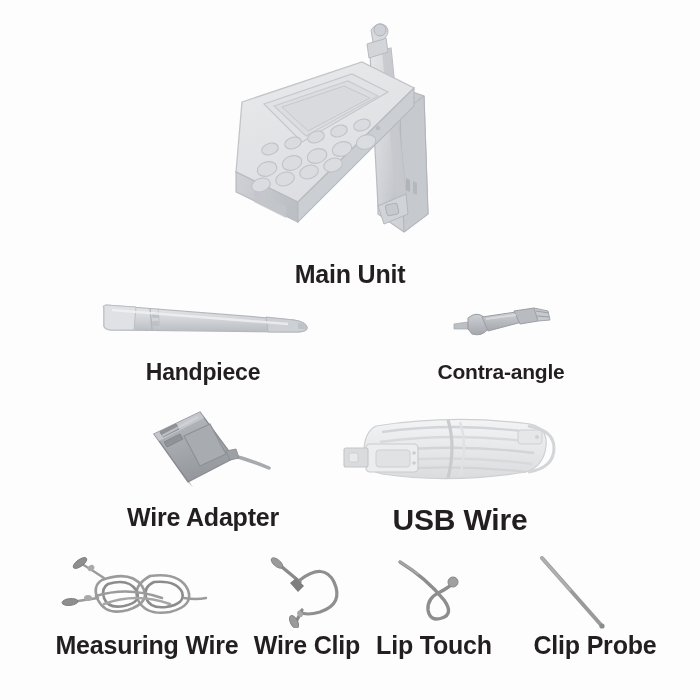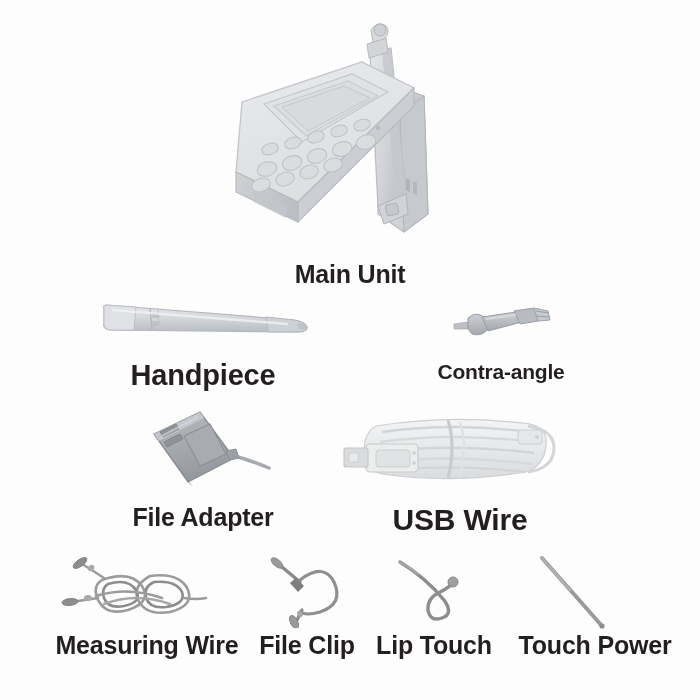--- a/index.html
+++ b/index.html
@@ -31,21 +31,21 @@
     position: absolute;
     text-align: center;
     color: #231f20;
     font-weight: 700;
     letter-spacing: -0.2px;
     white-space: nowrap;
     line-height: 1;
   }
   
   .lbl-main     { left: 0;   top: 262px; width: 700px; font-size: 25px; }
-  .lbl-hand     { left: 80px;  top: 361px; width: 246px; font-size: 29px; }
+  .lbl-hand     { left: 80px;  top: 361px; width: 246px; font-size: 23px; }
   .lbl-contra   { left: 378px; top: 361px; width: 246px; font-size: 21px; }
   .lbl-power    { left: 80px;  top: 505px; width: 246px; font-size: 25px; }
   .lbl-usb      { left: 340px; top: 505px; width: 240px; font-size: 30px; }
   .lbl-measure  { left: 16px;    top: 633px; width: 262px; font-size: 25px; }
   .lbl-fileclip { left: 248px; top: 633px; width: 118px; font-size: 25px; }
   .lbl-lip      { left: 372px; top: 633px; width: 124px; font-size: 25px; }
   .lbl-touch    { left: 500px; top: 633px; width: 190px; font-size: 25px; }
 
   
   .art-main     { left: 228px; top: 18px; }
@@ -216,21 +216,21 @@
       <path d="M22 24 L38 16 L41 21 L25 29 Z" fill="#8f9297" stroke="#7f8287" stroke-width="0.8"></path>
       <path d="M26 34 L42 26 L45 31 L29 39 Z" fill="#8f9297" stroke="#7f8287" stroke-width="0.8"></path>
 
       <path d="M16 26 L21 33 L55 79 L50 74 Z" fill="#85888d" opacity="0.7"></path>
 
       <path d="M93 47 Q112 52 131 60" stroke="#a6a9ae" stroke-width="3.4" fill="none" stroke-linecap="round"></path>
       <path d="M88 43 L98 41 L101 50 L92 52 Z" fill="#9da0a5" stroke="#8a8d92" stroke-width="0.9"></path>
 
       <path d="M24 28 L60 9" stroke="#d6d8db" stroke-width="2" opacity="0.65" fill="none"></path>
     </svg>
-    <div class="label lbl-power">File Adapter</div>
+    <div class="label lbl-power">Wire Adapter</div>
   </div>
 
   <div class="item">
     <svg class="art art-usb" width="216" height="82" viewBox="0 0 216 82">
       <defs>
         <linearGradient id="gUsb" x1="0" y1="0" x2="0" y2="1">
           <stop offset="0" stop-color="#f3f4f5"></stop>
           <stop offset="1" stop-color="#dadcde"></stop>
         </linearGradient>
       </defs>
@@ -297,21 +297,21 @@
       <path d="M34 24 Q58 6 68 26 Q78 48 54 56 Q40 60 34 56" fill="none" stroke="#8f8f90" stroke-width="3.2" stroke-linecap="round"></path>
 
       <path d="M34 26 L10 6" fill="none" stroke="#8a8a8b" stroke-width="3.4" stroke-linecap="round"></path>
       <path d="M30 22 L38 30 L32 36 L24 27 Z" fill="#7e7e7f"></path>
       <ellipse cx="11" cy="7" rx="7" ry="3.4" fill="#9a9a9b" stroke="#828283" stroke-width="0.9" transform="rotate(40 11 7)"></ellipse>
 
       <path d="M36 54 L30 66" fill="none" stroke="#8a8a8b" stroke-width="3.2" stroke-linecap="round"></path>
       <ellipse cx="28" cy="66" rx="7" ry="3.6" fill="#9a9a9b" stroke="#828283" stroke-width="0.9" transform="rotate(62 28 66)"></ellipse>
       <ellipse cx="34" cy="58" rx="3.4" ry="2.6" fill="#a8a8a9" transform="rotate(62 34 58)"></ellipse>
     </svg>
-    <div class="label lbl-fileclip">File Clip</div>
+    <div class="label lbl-fileclip">Wire Clip</div>
   </div>
 
   <div class="item">
     <svg class="art art-lip" width="84" height="72" viewBox="0 0 84 72">
 
       <path d="M8 6 Q34 22 52 44 Q62 58 50 62 Q38 66 36 54 Q35 42 48 36 Q56 32 60 28" fill="none" stroke="#8d8d8e" stroke-width="3.4" stroke-linecap="round"></path>
 
       <circle cx="61" cy="26" r="5" fill="#a0a0a1" stroke="#878788" stroke-width="1"></circle>
 
       <path d="M8 6 Q18 12 26 18" fill="none" stroke="#a8a8a9" stroke-width="2" stroke-linecap="round"></path>
@@ -319,16 +319,16 @@
     <div class="label lbl-lip">Lip Touch</div>
   </div>
 
   <div class="item">
     <svg class="art art-touch" width="100" height="84" viewBox="0 0 100 84">
 
       <path d="M12 6 L72 74" fill="none" stroke="#9a9a9b" stroke-width="4" stroke-linecap="round"></path>
       <path d="M12 6 L40 38" fill="none" stroke="#b0b0b1" stroke-width="2.6" stroke-linecap="round"></path>
       <circle cx="72" cy="74" r="2.6" fill="#8c8c8d"></circle>
     </svg>
-    <div class="label lbl-touch">Touch Power</div>
+    <div class="label lbl-touch">Clip Probe</div>
   </div>
 
 </div>
 
 </body></html>

